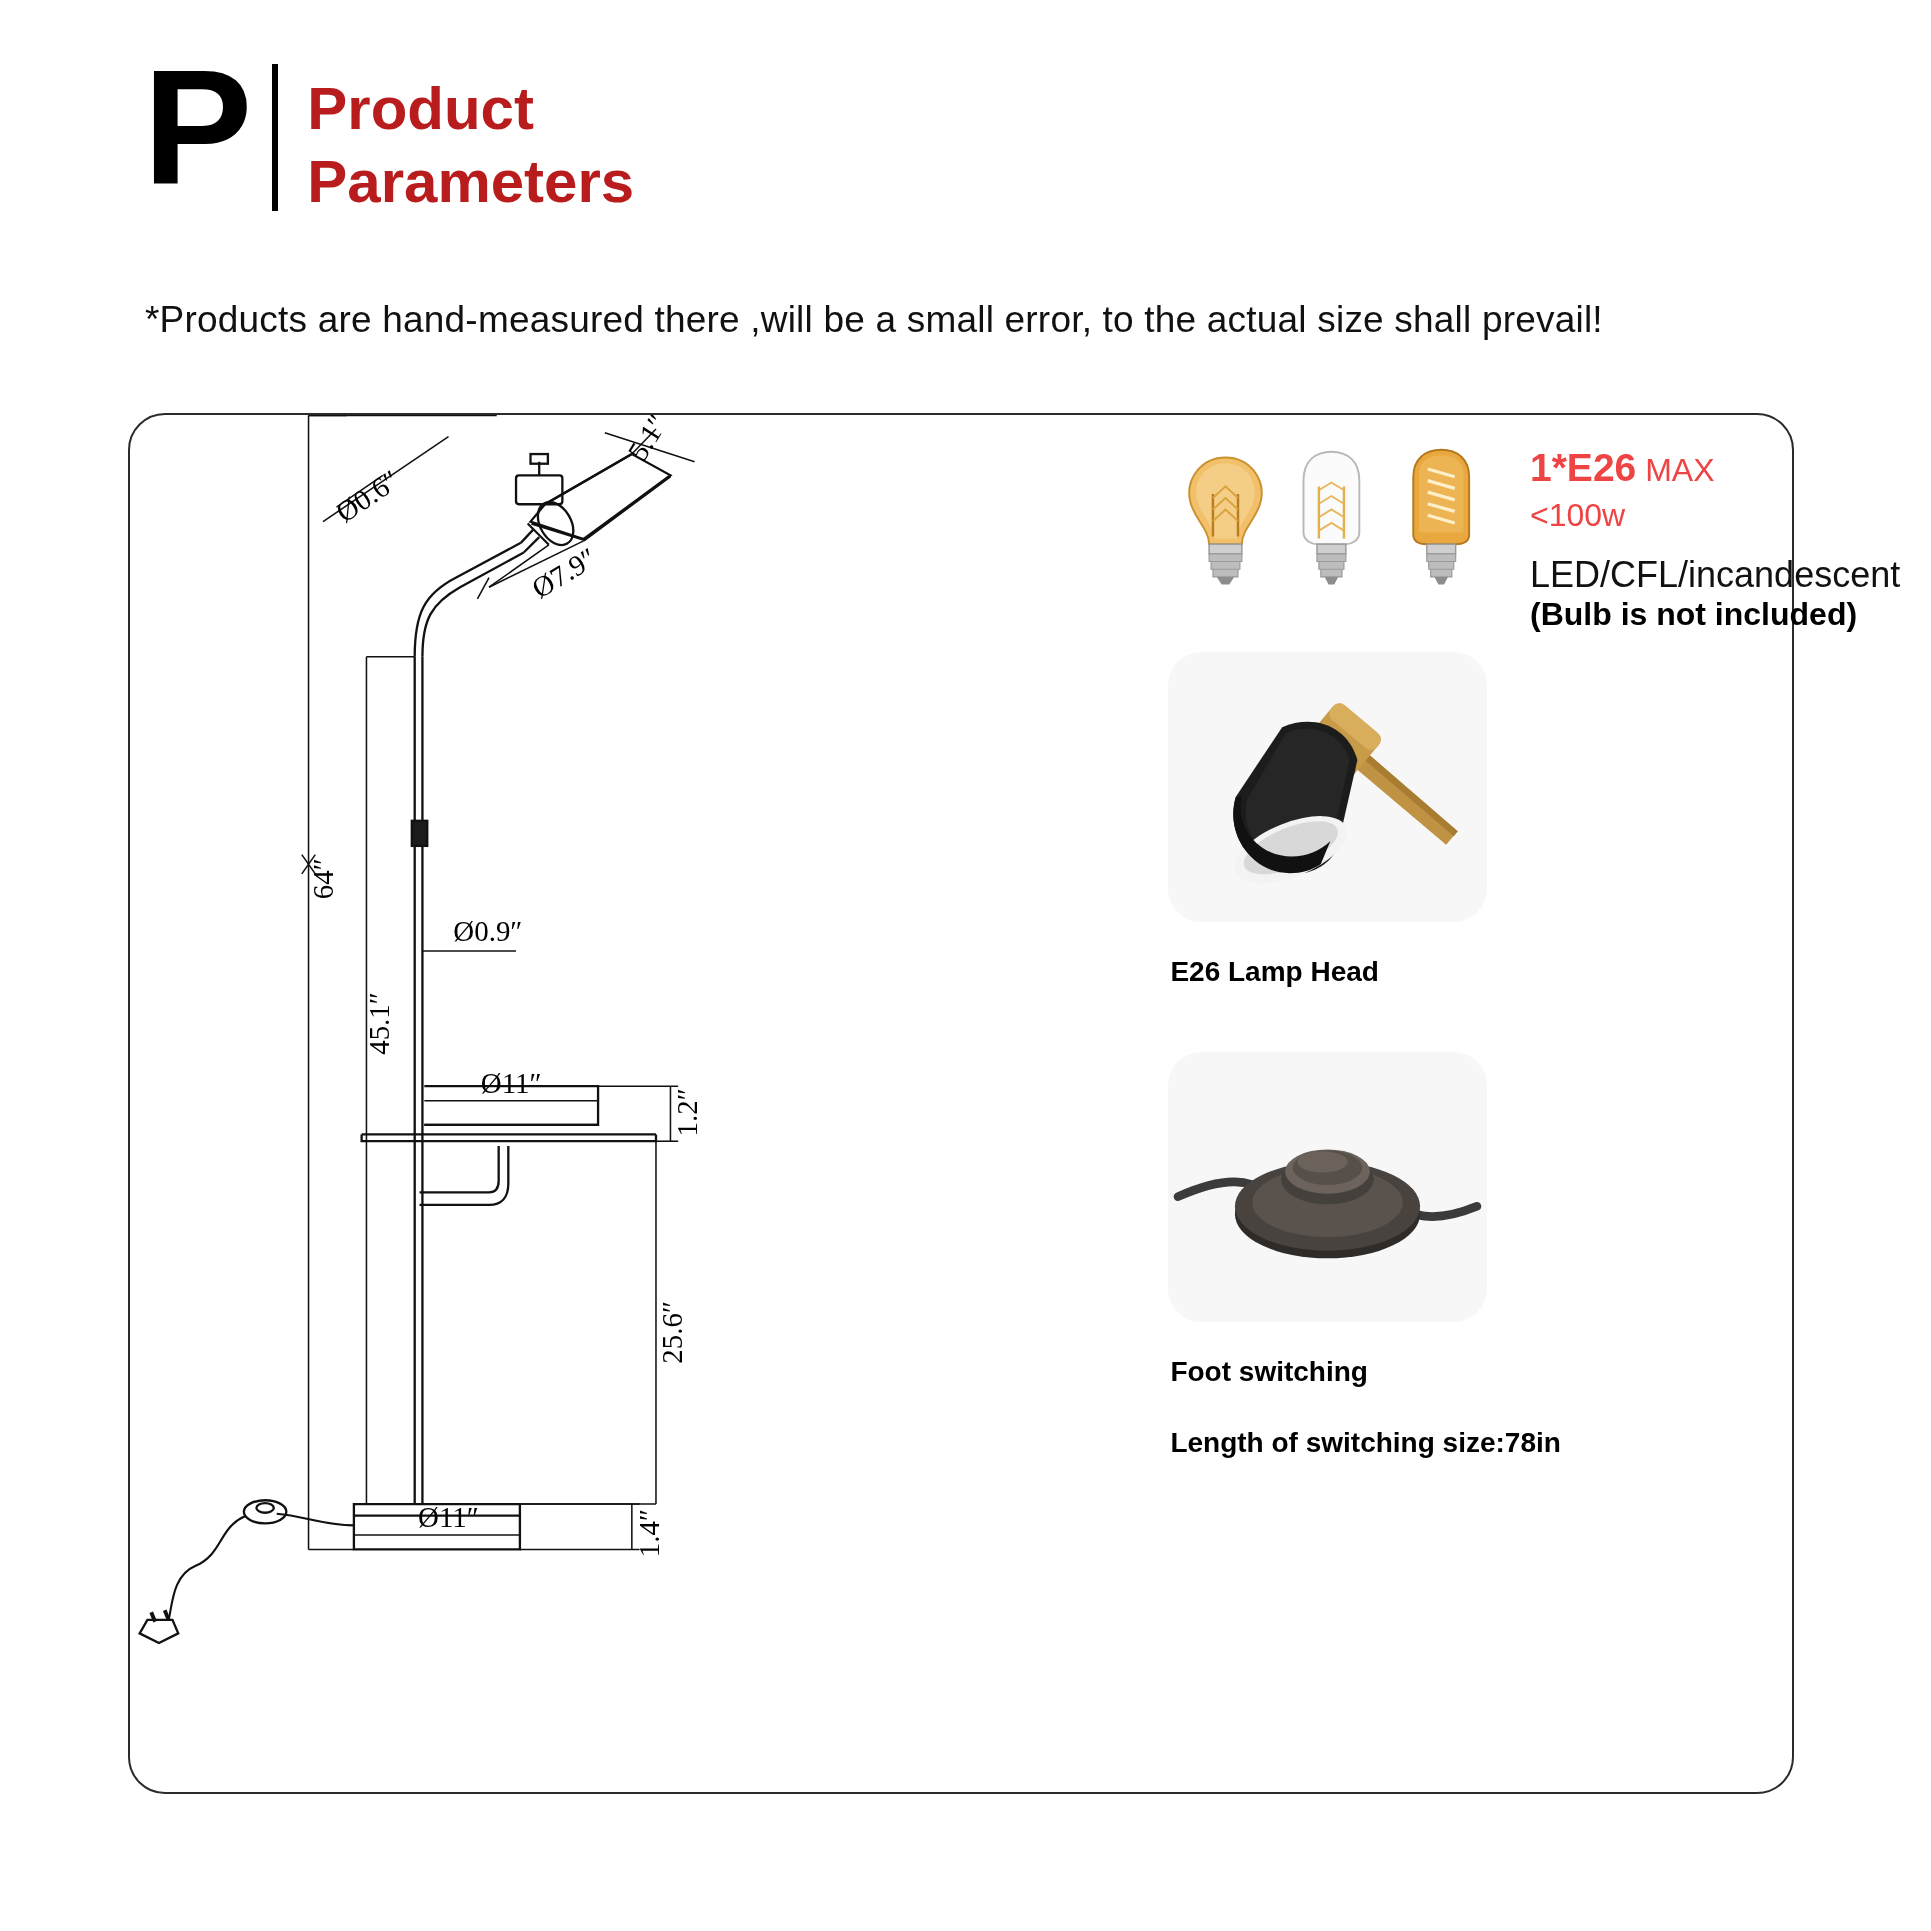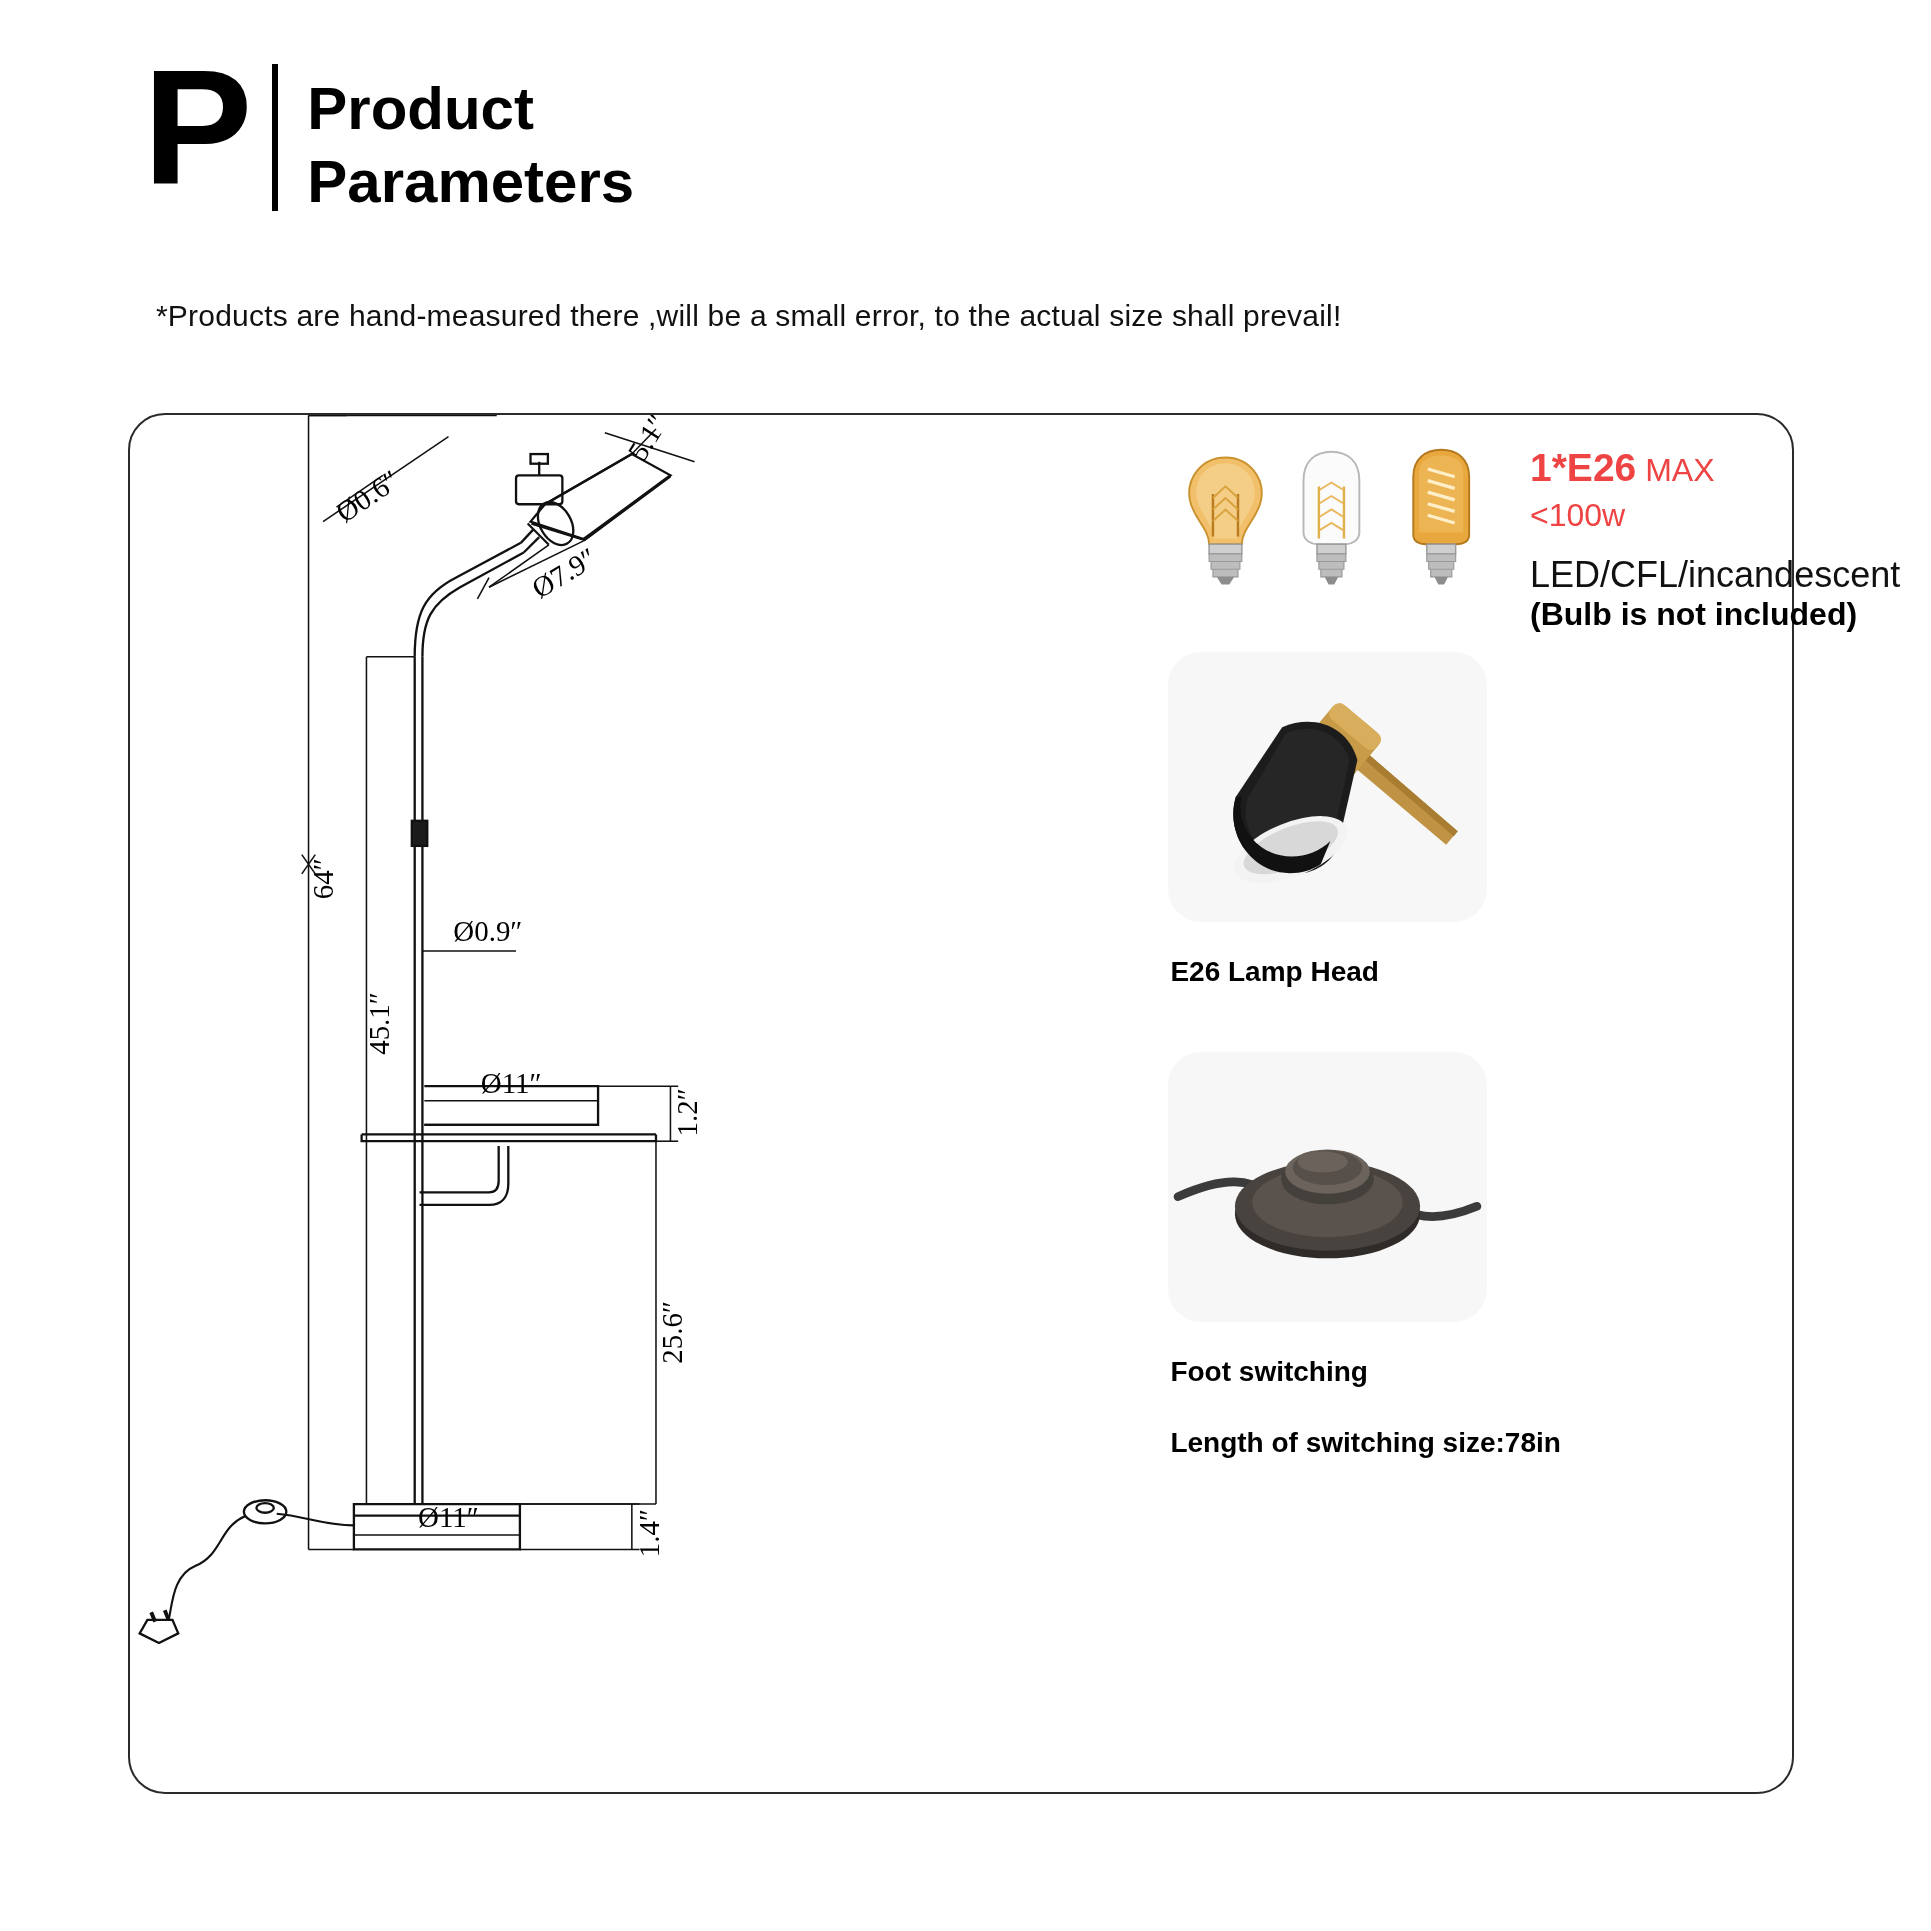--- a/index.html
+++ b/index.html
@@ -35,29 +35,29 @@
     width: 6.8px;
     height: 147px;
     background: #000;
     margin-right: 29px;
     margin-top: 3.9px;
   }
   .header-title {
     font-size: 60px;
     font-weight: bold;
     line-height: 73px;
-    color: #000000;
+    color: #b91c1c;
     padding-top: 11.6px;
     white-space: pre-line;
   }
 
   .note {
     position: absolute;
-    left: 156px; top: 299px;
-    font-size: 30px;
+    left: 145px; top: 299px;
+    font-size: 37px;
     color: #111;
     letter-spacing: 0.2px;
   }
 
   
   .panel {
     position: absolute;
     left: 128px; top: 413px;
     width: 1666px; height: 1381px;
     border: 2.9px solid #2b2b2b;

